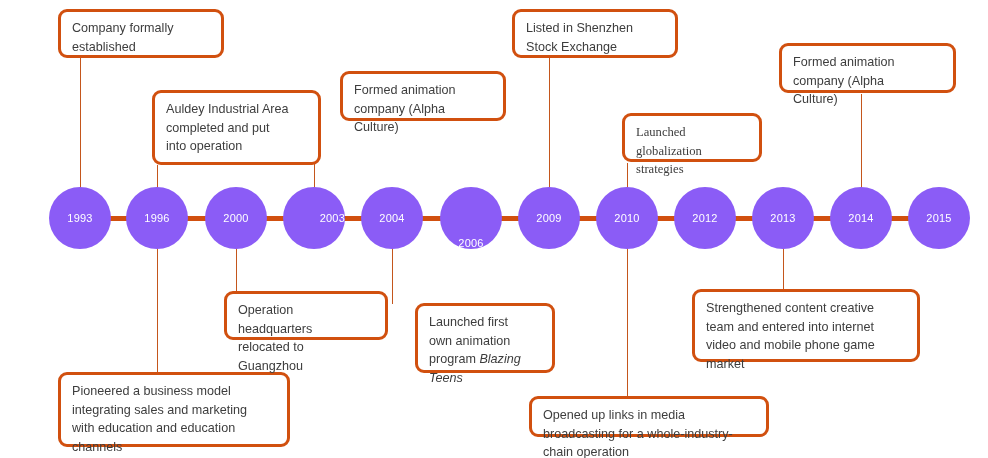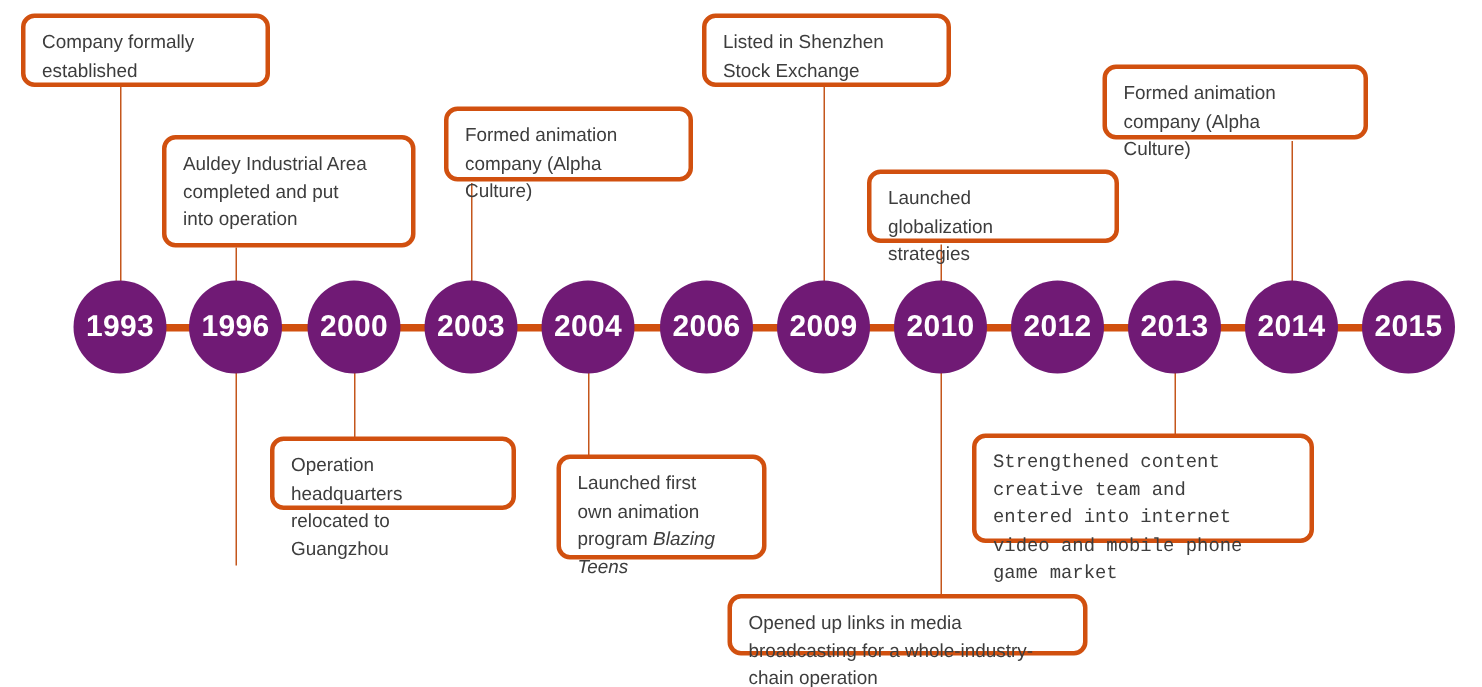--- a/index.html
+++ b/index.html
@@ -25,24 +25,24 @@
     background: #D1500F;
     z-index: 1;
   }
 
   
   .year-node {
     position: absolute;
     width: 62px;
     height: 62px;
     border-radius: 50%;
-    background: #701a75;
+    background: #8b5cf6;
     color: #ffffff;
-    font-size: 20px;
-    font-weight: bold;
+    font-size: 11px;
+    font-weight: normal;
     letter-spacing: 0.2px;
     display: flex;
     align-items: center;
     justify-content: center;
     z-index: 3;
     box-sizing: border-box;
   }
 
   
   .leader {
@@ -57,20 +57,21 @@
     position: absolute;
     box-sizing: border-box;
     background: #ffffff;
     border: 3px solid #D1500F;
     border-radius: 9px;
     color: #3d3d3d;
     font-size: 12.6px;
     line-height: 18.5px;
     padding: 7px 26px 7px 11px;
     z-index: 2;
+    margin-left: 44px;
   }
   .callout .em {
     font-style: italic;
   }
 </style>
 </head>
 <body>
 
 <div id="timeline-canvas">
 
@@ -100,27 +101,27 @@
 
   <div class="year-node" style="left:49px;  top:187px;">
       <span>1993</span>
     </div>
   <div class="year-node" style="left:126px; top:187px;">
       <span>1996</span>
     </div>
   <div class="year-node" style="left:205px; top:187px;">
       <span>2000</span>
     </div>
-  <div class="year-node" style="left:283px; top:187px;">
+  <div class="year-node" style="left:283px; top:187px;justify-content:flex-end;">
       <span>2003</span>
     </div>
   <div class="year-node" style="left:361px; top:187px;">
       <span>2004</span>
     </div>
-  <div class="year-node" style="left:440px; top:187px;">
+  <div class="year-node" style="left:440px; top:187px;align-items:flex-end;">
       <span>2006</span>
     </div>
   <div class="year-node" style="left:518px; top:187px;">
       <span>2009</span>
     </div>
   <div class="year-node" style="left:596px; top:187px;">
       <span>2010</span>
     </div>
   <div class="year-node" style="left:674px; top:187px;">
       <span>2012</span>
@@ -132,30 +133,31 @@
       <span>2014</span>
     </div>
   <div class="year-node" style="left:908px; top:187px;">
       <span>2015</span>
     </div>
 
   <div class="callout" style="left:14px; top:9px; width:166px; height:49px;">Company formally established</div>
 
   <div class="callout" style="left:108px; top:90px; width:169px; height:75px;">Auldey Industrial Area completed and put into operation</div>
 
+  <div class="callout" style="left:14px; top:372px; width:232px; height:75px;">Pioneered a business model integrating sales and marketing with education and education channels</div>
 
   <div class="callout" style="left:180px; top:291px; width:164px; height:49px;">Operation headquarters relocated to Guangzhou</div>
 
   <div class="callout" style="left:296px; top:71px; width:166px; height:50px;">Formed animation company (Alpha Culture)</div>
 
   <div class="callout" style="left:371px; top:303px; width:140px; height:70px;"><span>Launched first own animation program </span><span class="em">Blazing Teens</span></div>
 
   <div class="callout" style="left:468px; top:9px; width:166px; height:49px;">Listed in Shenzhen Stock Exchange</div>
 
-  <div class="callout" style="left:578px; top:113px; width:168px; height:49px;">Launched globalization strategies</div>
+  <div class="callout" style="left:578px; top:113px; width:140px; height:49px;font-family:Liberation Serif, serif;">Launched globalization strategies</div>
 
   <div class="callout" style="left:485px; top:396px; width:240px; height:41px;">Opened up links in media broadcasting for a whole-industry-chain operation</div>
 
-  <div class="callout" style="left:648px; top:289px; width:228px; height:73px;font-family:Liberation Mono, monospace;">Strengthened content creative team and entered into internet video and mobile phone game market</div>
+  <div class="callout" style="left:648px; top:289px; width:228px; height:73px;">Strengthened content creative team and entered into internet video and mobile phone game market</div>
 
   <div class="callout" style="left:735px; top:43px; width:177px; height:50px;">Formed animation company (Alpha Culture)</div>
 
 </div>
 
 </body></html>

